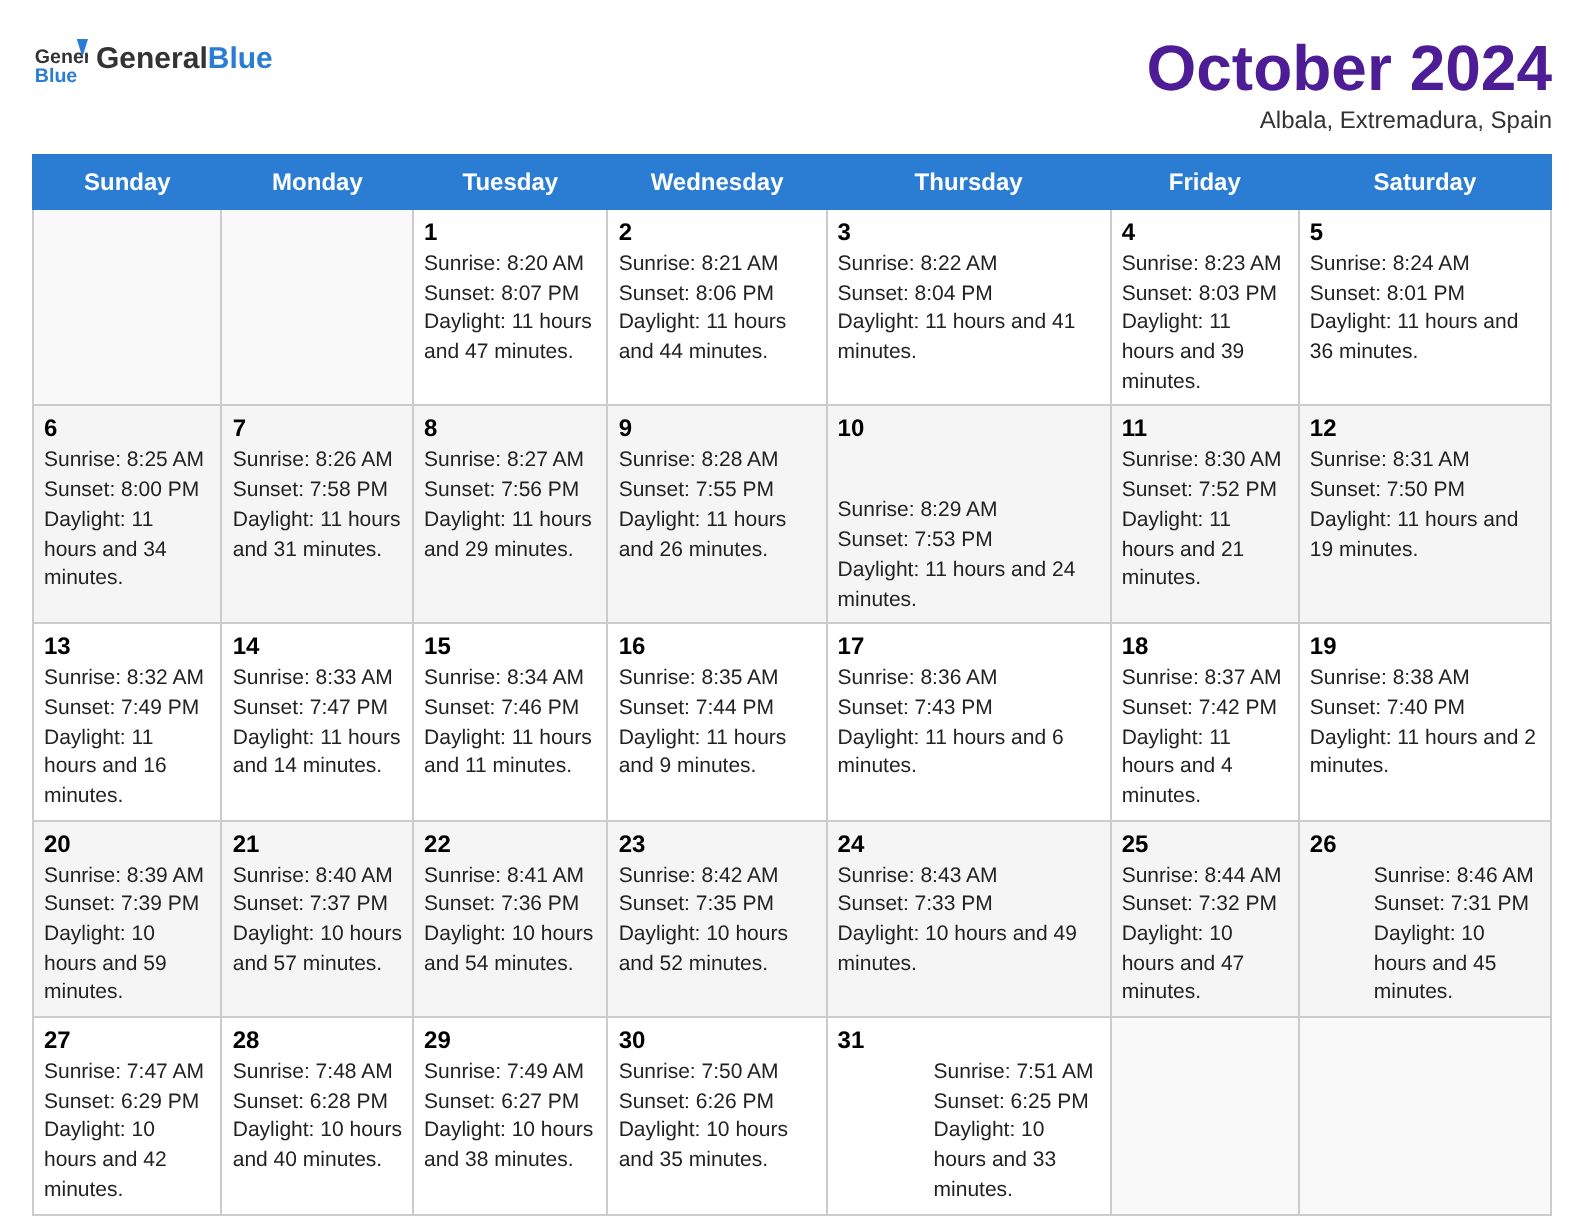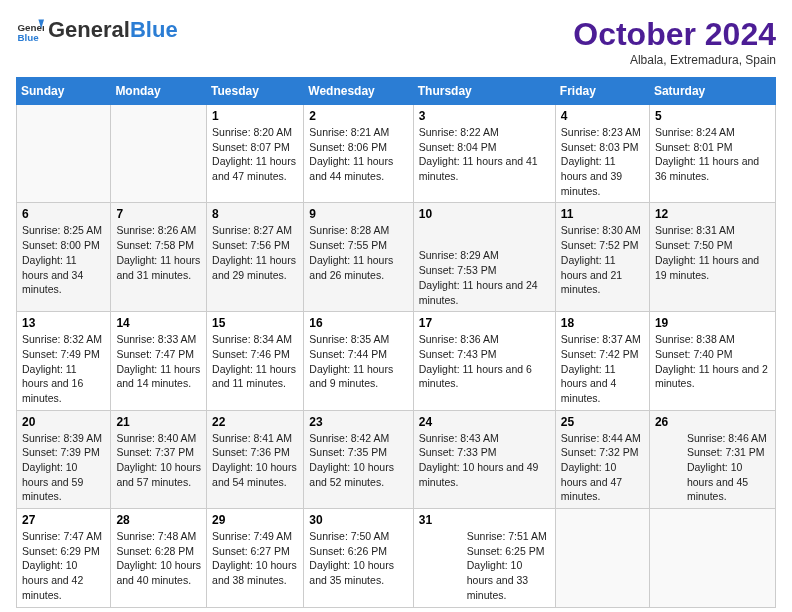--- a/index.html
+++ b/index.html
@@ -39,21 +39,21 @@
     }
     table {
       width: 100%;
       border-collapse: collapse;
       font-size: 11px;
     }
     thead tr th {
       background-color: #2b7dd4;
       color: #fff;
       padding: 6px 4px;
-      text-align: left;
+      text-align: center;
       font-size: 12px;
       font-weight: bold;
       border: 1px solid #2b7dd4;
     }
     tbody tr td {
       border: 1px solid #ccc;
       padding: 4px 5px;
       vertical-align: top;
       background: #fff;
       min-height: 70px;
@@ -81,21 +81,21 @@
 <body>
 
 <div class="header-area">
   <div class="logo">
     <svg class="logo-icon" viewBox="0 0 40 40" xmlns="http://www.w3.org/2000/svg">
       <text x="2" y="22" font-size="14" font-weight="bold" fill="#333">General</text>
       <text x="2" y="36" font-size="14" font-weight="bold" fill="#2b7dd4">Blue</text>
       <polygon points="32,5 40,5 36,18" fill="#2b7dd4"></polygon>
     </svg>
     <div style="line-height:1.1;">
-      <div style="font-size:22px;font-weight:bold;color:#333;">General<span style="color:#2b7dd4;">Blue</span></div>
+      <div style="font-size:15px;font-weight:bold;color:#333;">General<span style="color:#2b7dd4;">Blue</span></div>
     </div>
   </div>
   <div class="title-area">
     <div class="month-title">October 2024</div>
     <div class="location-title">Albala, Extremadura, Spain</div>
   </div>
 </div>
 
 <table>
   <thead>

